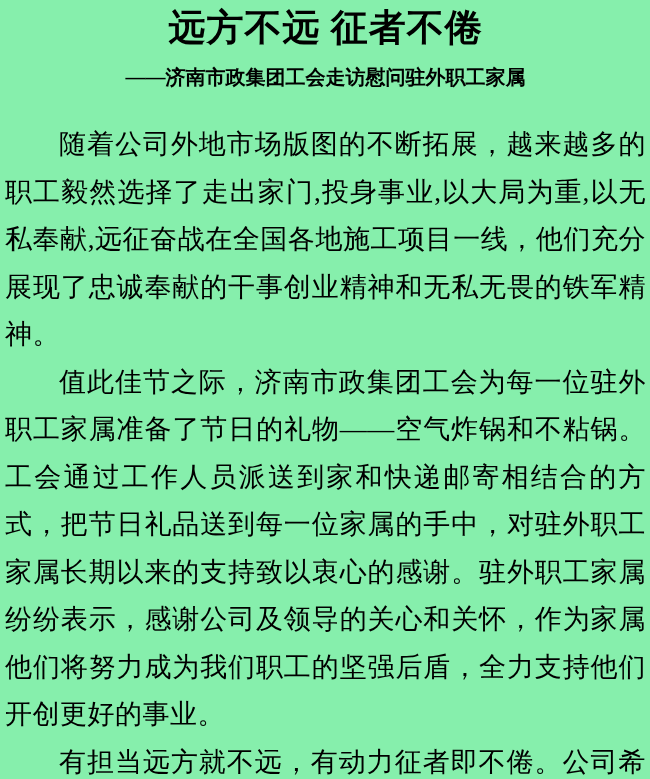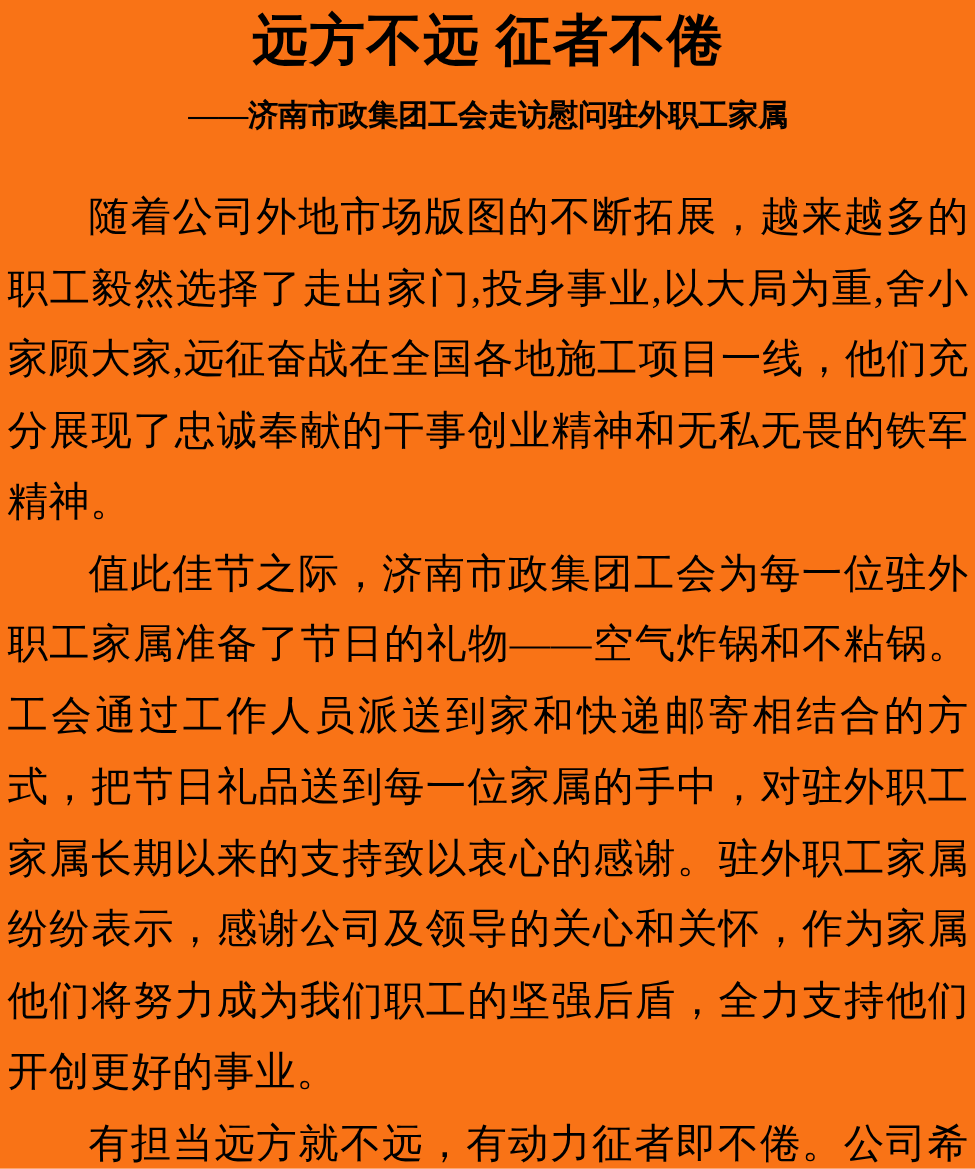--- a/index.html
+++ b/index.html
@@ -12,21 +12,21 @@
     height: 779px;
     overflow: hidden;
     color: #000000;
     font-family: "Liberation Serif", "DejaVu Serif", serif;
   }
   .page {
     box-sizing: border-box;
     width: 650px;
     height: 779px;
     padding: 6px 4px 0 5px;
-    background: #f97316;
+    background: #86efac;
   }
   .doc-title {
     margin: 0;
     font-size: 37px;
     font-weight: bold;
     text-align: center;
     line-height: 44px;
     letter-spacing: 1px;
     font-family: "Liberation Serif", "DejaVu Serif", serif;
   }
@@ -53,17 +53,17 @@
     font-family: "Liberation Serif", "DejaVu Serif", serif;
   }
 </style>
 </head>
 <body>
 
 <div class="page">
   <h1 class="doc-title">远方不远 征者不倦</h1>
   <h2 class="doc-subtitle">——济南市政集团工会走访慰问驻外职工家属</h2>
   <div class="doc-body">
-    <p>随着公司外地市场版图的不断拓展，越来越多的职工毅然选择了走出家门,投身事业,以大局为重,舍小家顾大家,远征奋战在全国各地施工项目一线，他们充分展现了忠诚奉献的干事创业精神和无私无畏的铁军精神。</p>
+    <p>随着公司外地市场版图的不断拓展，越来越多的职工毅然选择了走出家门,投身事业,以大局为重,以无私奉献,远征奋战在全国各地施工项目一线，他们充分展现了忠诚奉献的干事创业精神和无私无畏的铁军精神。</p>
     <p>值此佳节之际，济南市政集团工会为每一位驻外职工家属准备了节日的礼物——空气炸锅和不粘锅。工会通过工作人员派送到家和快递邮寄相结合的方式，把节日礼品送到每一位家属的手中，对驻外职工家属长期以来的支持致以衷心的感谢。驻外职工家属纷纷表示，感谢公司及领导的关心和关怀，作为家属他们将努力成为我们职工的坚强后盾，全力支持他们开创更好的事业。</p>
     <p>有担当远方就不远，有动力征者即不倦。公司希望每一位职工都怀揣梦想、踏歌远行，以无私奉献、艰苦奋斗的精神为集团持续更好的发展贡献力量。</p>
   </div>
 </div>
 
 </body></html>

